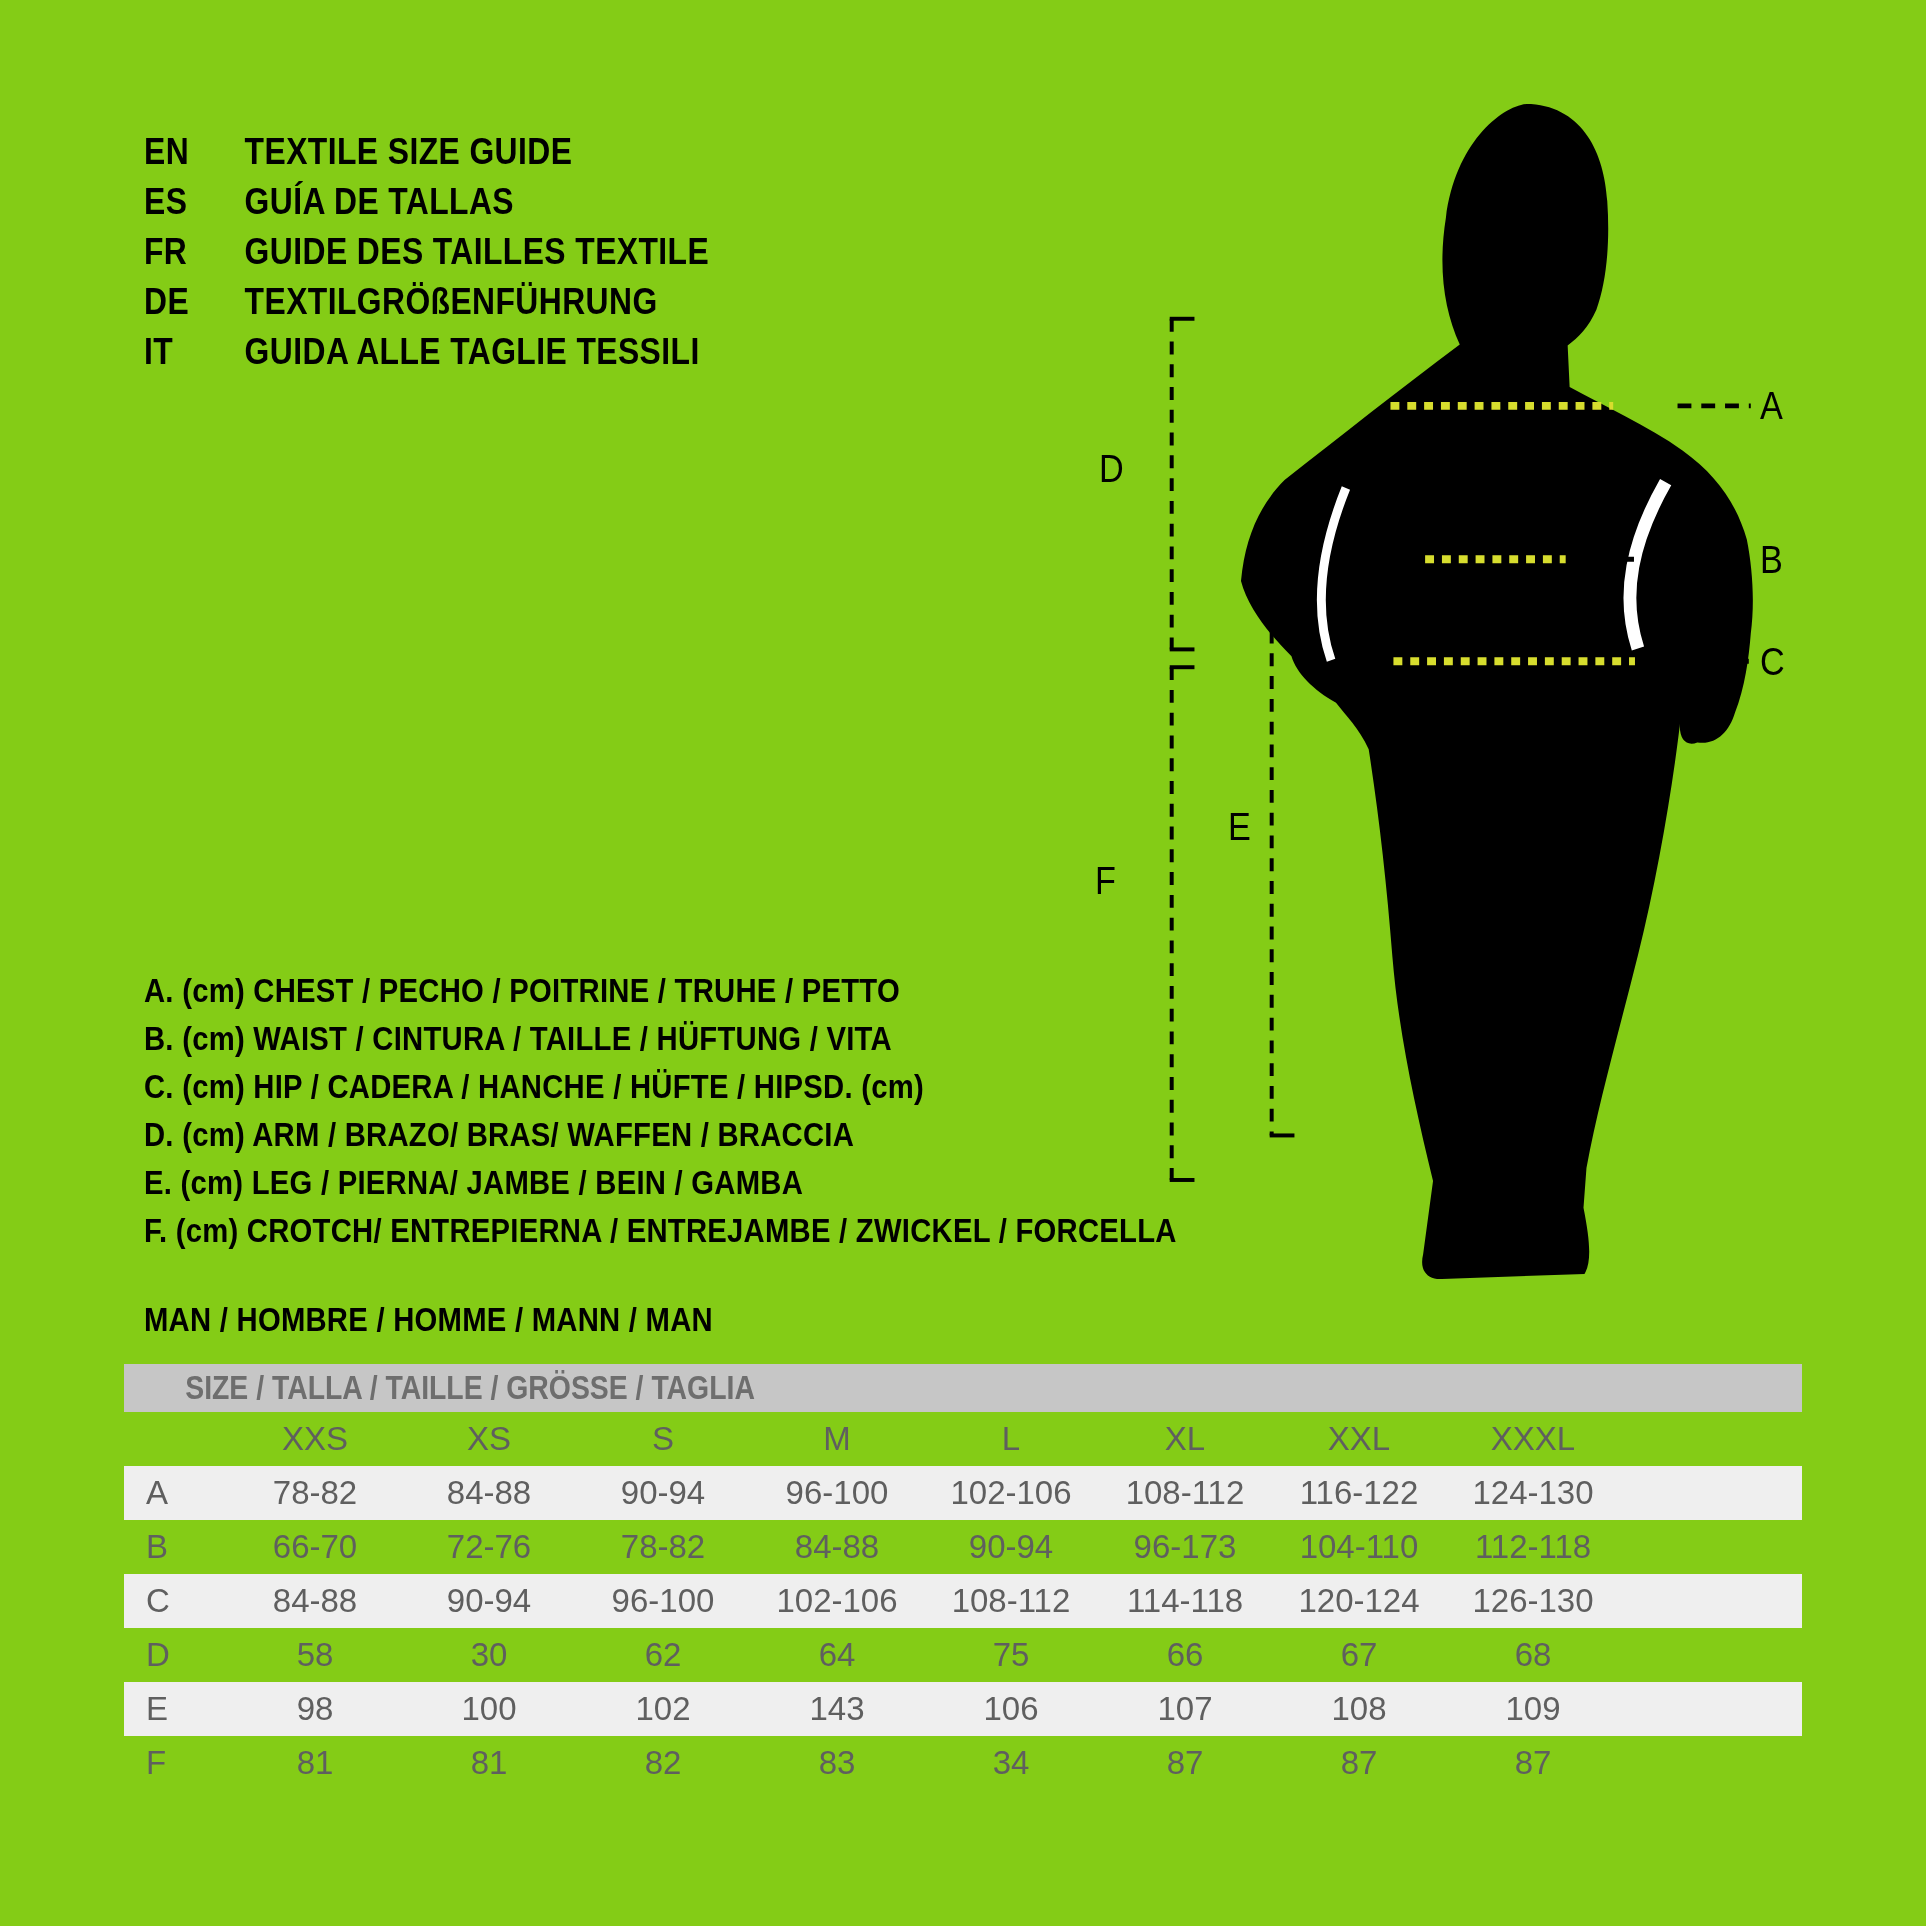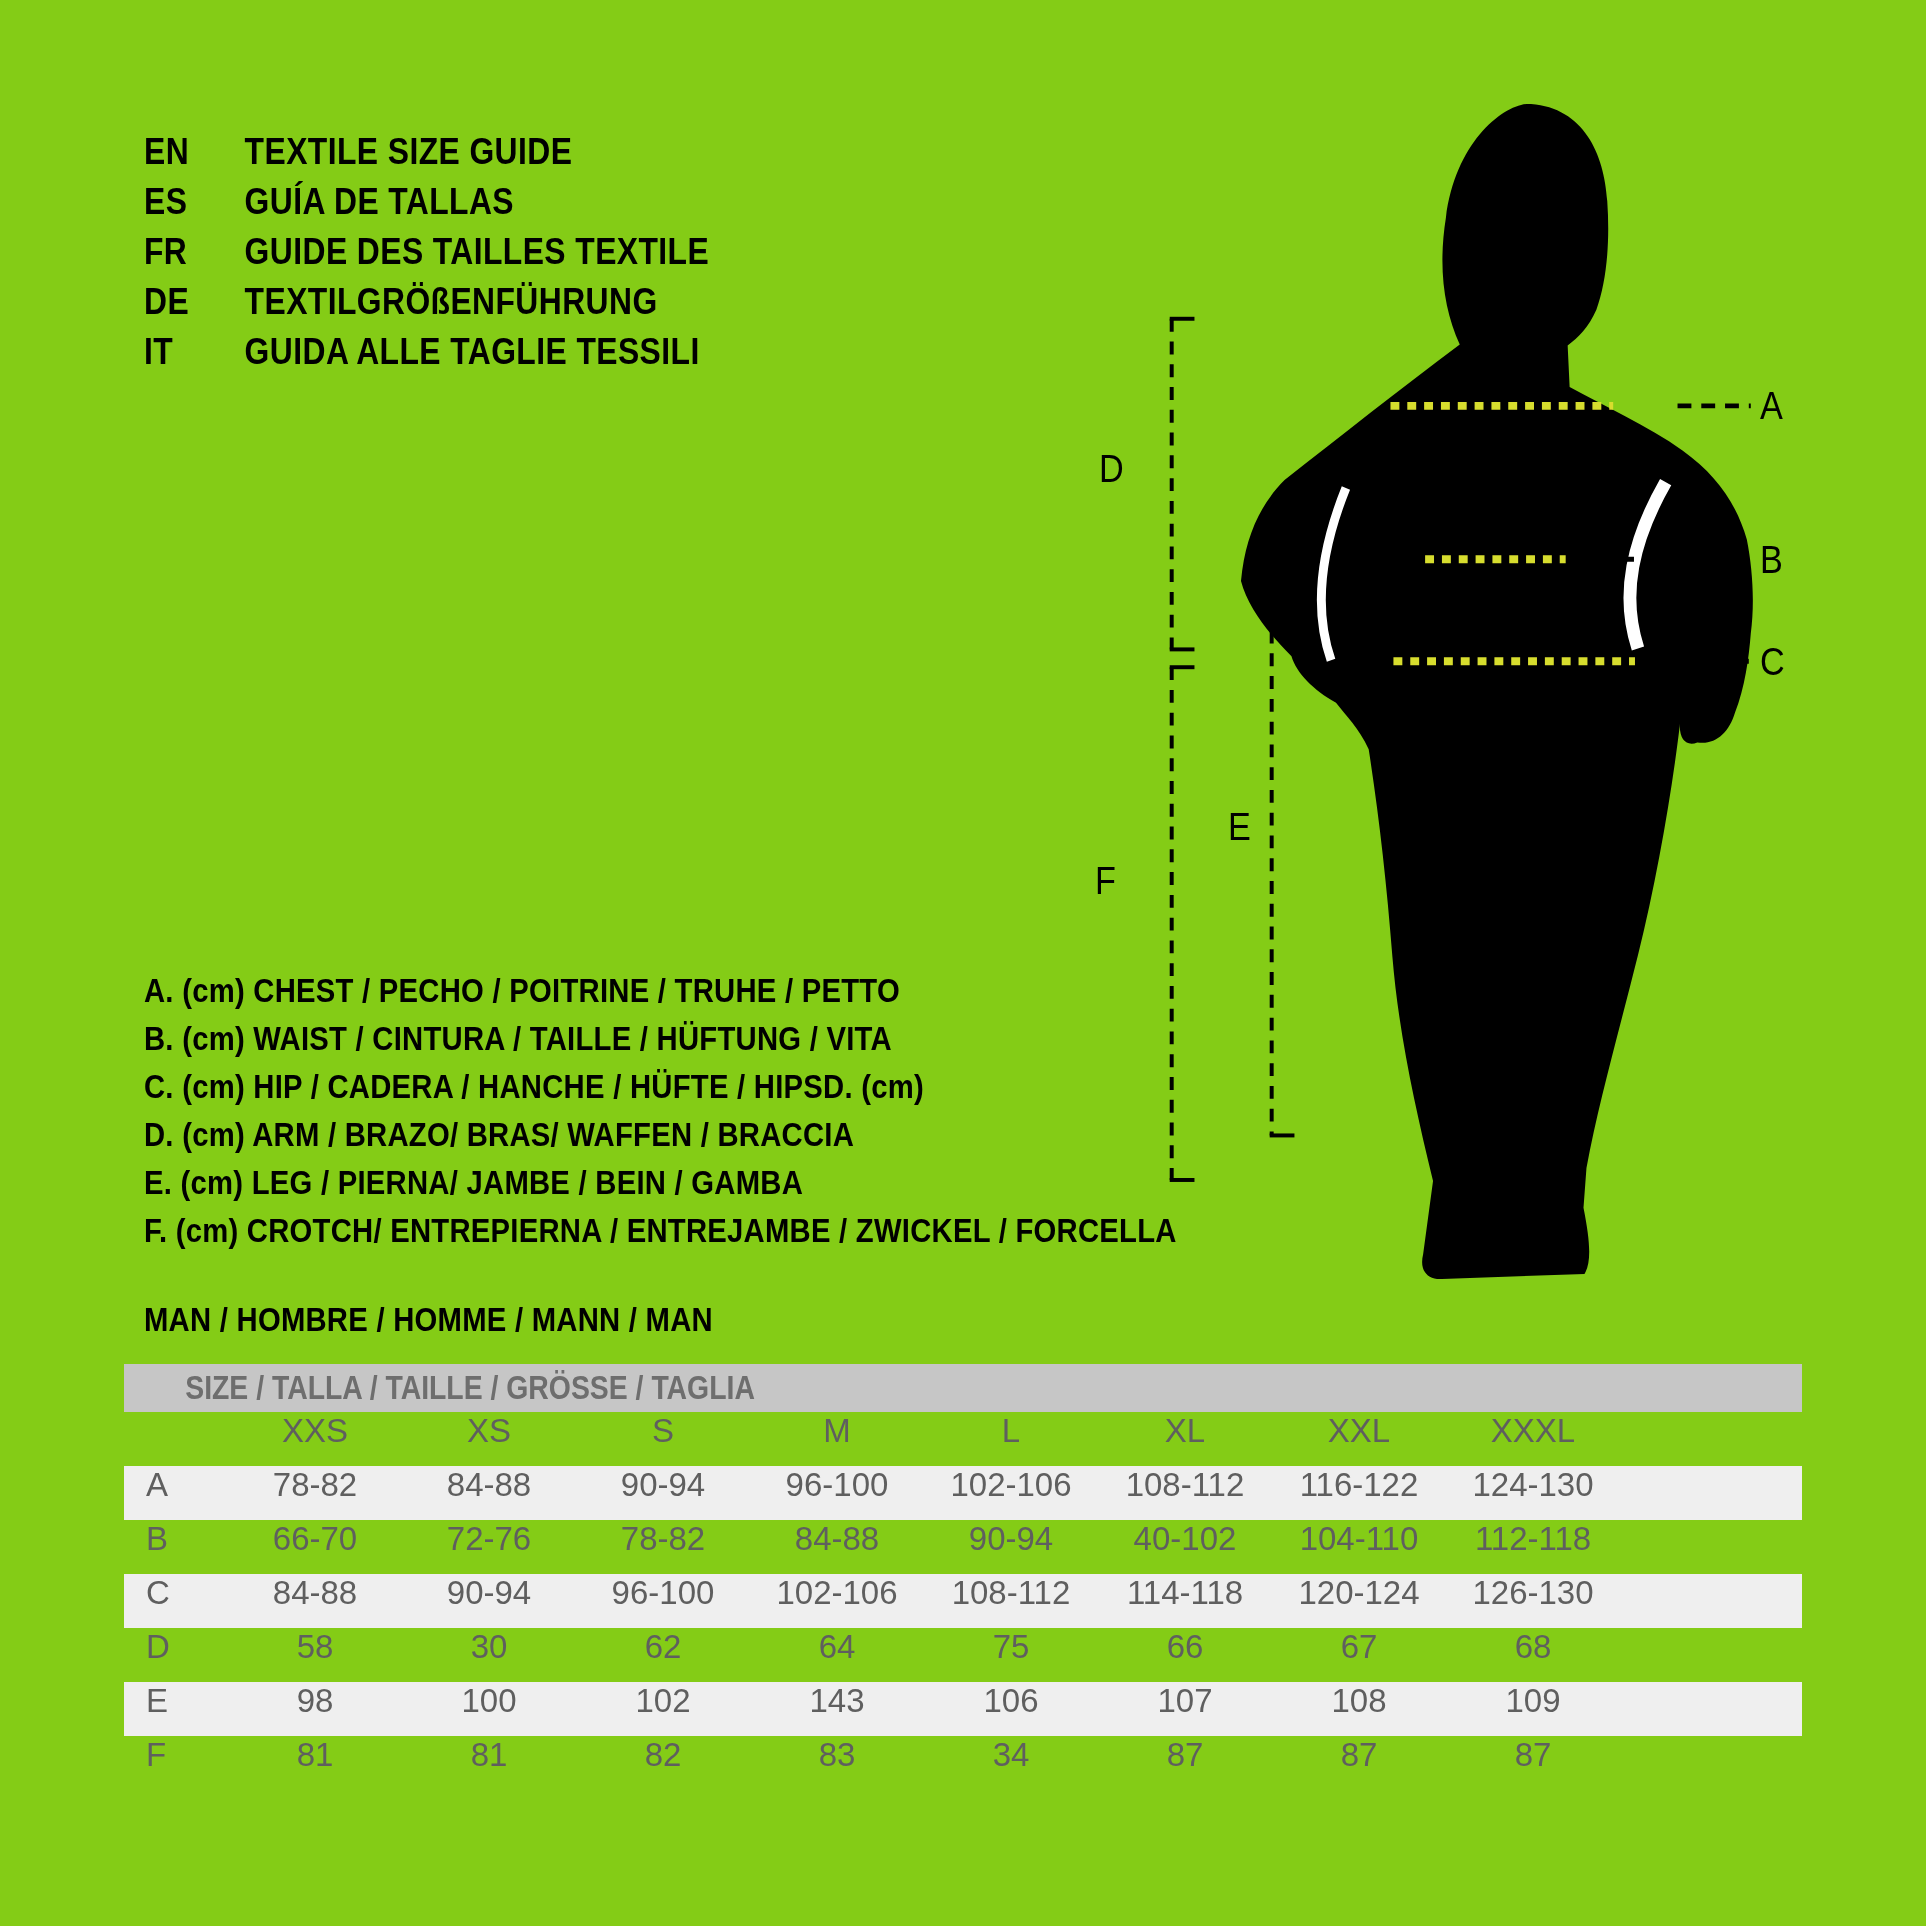--- a/index.html
+++ b/index.html
@@ -28,21 +28,21 @@
   
   .size-table{position:absolute;left:124px;top:1364px;width:1678px;}
   .table-title-bar{
     height:48px;background:#c6c6c6;color:#6e6e6e;
     font-size:33px;font-weight:700;line-height:48px;padding-left:44px;
   }
   .table-title-bar span{
     display:inline-block;padding-left:20px;
     transform:scaleX(.86);transform-origin:left center;white-space:nowrap;
   }
-  .trow{display:flex;height:54px;font-size:33px;color:#5f5f5f;}
+  .trow{display:flex;height:54px;align-items:center;font-size:33px;color:#5f5f5f;}
   .trow.alt{background:#efefef;}
   .cell-label{width:104px;flex:none;padding-left:22px;box-sizing:border-box;}
   .cell{width:174px;flex:none;text-align:center;}
   .cols-row .cell{font-weight:400;}
   
   .figure-svg{position:absolute;left:1044px;top:94px;}
   .fig-label{
     position:absolute;font-size:38px;font-weight:400;line-height:44px;color:#000;
     transform:scaleX(.9);transform-origin:left center;
   }
@@ -183,21 +183,21 @@
           <div class="cell">116-122</div>
           <div class="cell">124-130</div>
         </div>
         <div class="trow">
           <div class="cell-label">B</div>
           <div class="cell">66-70</div>
           <div class="cell">72-76</div>
           <div class="cell">78-82</div>
           <div class="cell">84-88</div>
           <div class="cell">90-94</div>
-          <div class="cell">40-102</div>
+          <div class="cell">96-173</div>
           <div class="cell">104-110</div>
           <div class="cell">112-118</div>
         </div>
         <div class="trow alt">
           <div class="cell-label">C</div>
           <div class="cell">84-88</div>
           <div class="cell">90-94</div>
           <div class="cell">96-100</div>
           <div class="cell">102-106</div>
           <div class="cell">108-112</div>

